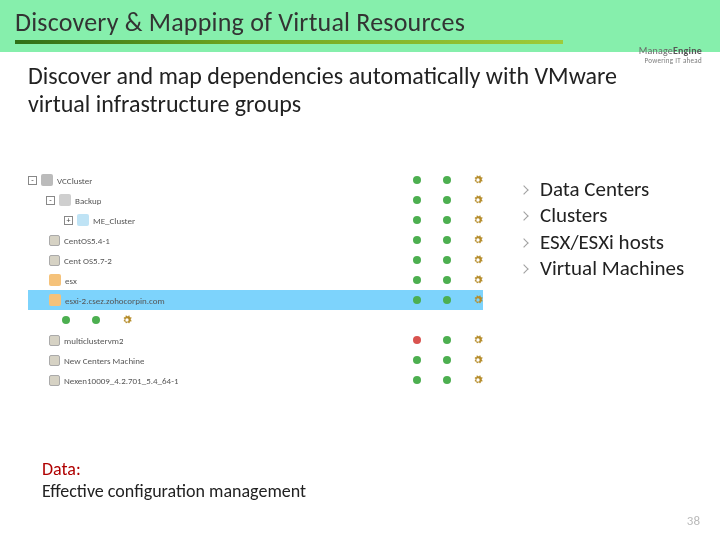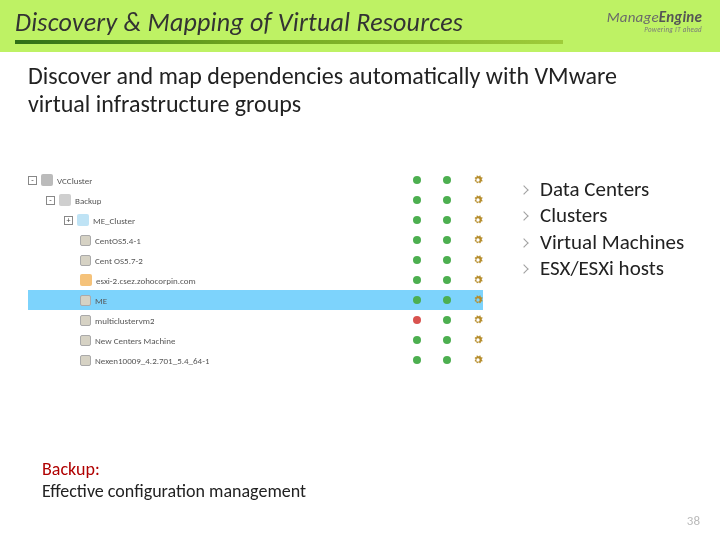--- a/index.html
+++ b/index.html
@@ -1,21 +1,21 @@
 <!DOCTYPE html>
 <html><head>
 <meta charset="utf-8">
 <style>
   * { box-sizing: border-box; margin: 0; padding: 0; }
   html, body { width: 720px; height: 540px; font-family: "Segoe UI", Calibri, Arial, sans-serif; background: #fff; color: #222; overflow: hidden; }
-  .title-bar { height: 52px; position: relative; background: #bef264; font-style: italic; }
+  .title-bar { height: 52px; position: relative; background: #86efac; }
   .title-text { position: absolute; left: 15px; top: 6px; font-size: 26px; color: #333; font-weight: 400; letter-spacing: .2px; }
   .title-underline { position: absolute; left: 15px; top: 40px; width: 548px; height: 4px; background: linear-gradient(90deg, #2f6f17 0%, #6ea41f 40%, #9fcc3a 100%); }
   .logo { position: absolute; right: 18px; top: 8px; text-align: right; color: #6a6a6a; }
-  .logo-main { font-size: 15px; font-weight: 400; letter-spacing: .2px; }
+  .logo-main { font-size: 10px; font-weight: 400; letter-spacing: .2px; margin-top: 36px; }
   .logo-main b { font-weight: 700; color: #555; }
   .logo-sub { font-size: 7px; letter-spacing: .3px; color: #7a7a7a; margin-top: -1px; }
 
   .intro { position: absolute; left: 28px; top: 62px; width: 620px; font-size: 24px; line-height: 1.15; color: #222; }
 
   .tree-box { position: absolute; left: 28px; top: 170px; width: 455px; font-size: 9px; color: #555; }
   .row { display: flex; align-items: center; height: 20px; }
   .row .tree { display: flex; align-items: center; flex: 1; }
   .tgl { width: 9px; height: 9px; border: 1px solid #888; display: inline-flex; align-items: center; justify-content: center; font-size: 8px; line-height: 1; color: #444; margin-right: 4px; background: #fff; }
   .ic { width: 12px; height: 12px; display: inline-flex; align-items: center; justify-content: center; margin-right: 4px; border-radius: 2px; }
@@ -28,21 +28,21 @@
   .status-icons { display: flex; gap: 22px; align-items: center; width: 104px; justify-content: flex-end; }
   .dot { width: 8px; height: 8px; border-radius: 50%; display: inline-block; }
   .green { background: #4caf50; }
   .red { background: #d9534f; }
   .gear { width: 10px; height: 10px; }
   .gear svg path { fill: #b58c2a; }
   .row:nth-child(7) { background: #7dd3fc; }
   .ind-1 { margin-left: 0; }
   .ind-2 { margin-left: 18px; }
   .ind-3 { margin-left: 36px; }
-  .ind-4 { margin-left: 52px; }
+  .ind-4 { margin-left: 21px; }
 
   .bullets { position: absolute; left: 520px; top: 176px; width: 190px; }
   .bullets li { list-style: none; font-size: 21px; color: #222; line-height: 1.25; display: flex; align-items: baseline; gap: 8px; }
   .bullets li::before { content: ""; display: inline-block; width: 10px; height: 10px; border-top: 2px solid #555; border-right: 2px solid #555; transform: rotate(45deg) scale(.55); margin-left: -2px; margin-right: 2px; opacity: .55; }
 
   .value-block { position: absolute; left: 42px; top: 458px; font-size: 18px; color: #222; }
   .value-label { color: #b00000; display: block; }
   .page-num { position: absolute; right: 20px; bottom: 12px; font-size: 13px; color: #b9b9b9; }
 </style>
 </head>
@@ -126,35 +126,44 @@
         <span class="dot green"></span>
         <span class="dot green"></span>
         <span class="gear"><svg viewBox="0 0 24 24" width="10" height="10">
             <path d="M12 8a4 4 0 100 8 4 4 0 000-8zm9 4l2 1-1 3-2-1a9 9 0 01-2 2l1 2-3 1-1-2a9 9 0 01-3 0l-1 2-3-1 1-2a9 9 0 01-2-2l-2 1-1-3 2-1a9 9 0 010-3l-2-1 1-3 2 1a9 9 0 012-2l-1-2 3-1 1 2a9 9 0 013 0l1-2 3 1-1 2a9 9 0 012 2l2-1 1 3-2 1a9 9 0 010 3z"></path>
           </svg></span>
       </div>
     </div>
     <div class="row">
       <div class="tree ind-4">
         <span class="ic ic-host"></span>
+        <span class="label">esx</span>
+      </div>
+      <div class="status-icons">
+        <span class="dot green"></span>
+        <span class="dot green"></span>
+        <span class="gear"><svg viewBox="0 0 24 24" width="10" height="10">
+            <path d="M12 8a4 4 0 100 8 4 4 0 000-8zm9 4l2 1-1 3-2-1a9 9 0 01-2 2l1 2-3 1-1-2a9 9 0 01-3 0l-1 2-3-1 1-2a9 9 0 01-2-2l-2 1-1-3 2-1a9 9 0 010-3l-2-1 1-3 2 1a9 9 0 012-2l-1-2 3-1 1 2a9 9 0 013 0l1-2 3 1-1 2a9 9 0 012 2l2-1 1 3-2 1a9 9 0 010 3z"></path>
+          </svg></span>
+      </div>
+    </div>
+    <div class="row">
+      <div class="tree ind-4">
+        <span class="ic ic-host"></span>
         <span class="label">esxi-2.csez.zohocorpin.com</span>
       </div>
       <div class="status-icons">
         <span class="dot green"></span>
         <span class="dot green"></span>
         <span class="gear"><svg viewBox="0 0 24 24" width="10" height="10">
             <path d="M12 8a4 4 0 100 8 4 4 0 000-8zm9 4l2 1-1 3-2-1a9 9 0 01-2 2l1 2-3 1-1-2a9 9 0 01-3 0l-1 2-3-1 1-2a9 9 0 01-2-2l-2 1-1-3 2-1a9 9 0 010-3l-2-1 1-3 2 1a9 9 0 012-2l-1-2 3-1 1 2a9 9 0 013 0l1-2 3 1-1 2a9 9 0 012 2l2-1 1 3-2 1a9 9 0 010 3z"></path>
           </svg></span>
       </div>
     </div>
     <div class="row">
-      <div class="tree ind-4">
-        <span class="ic ic-vm"></span>
-        <span class="label">ME</span>
-      </div>
       <div class="status-icons">
         <span class="dot green"></span>
         <span class="dot green"></span>
         <span class="gear"><svg viewBox="0 0 24 24" width="10" height="10">
             <path d="M12 8a4 4 0 100 8 4 4 0 000-8zm9 4l2 1-1 3-2-1a9 9 0 01-2 2l1 2-3 1-1-2a9 9 0 01-3 0l-1 2-3-1 1-2a9 9 0 01-2-2l-2 1-1-3 2-1a9 9 0 010-3l-2-1 1-3 2 1a9 9 0 012-2l-1-2 3-1 1 2a9 9 0 013 0l1-2 3 1-1 2a9 9 0 012 2l2-1 1 3-2 1a9 9 0 010 3z"></path>
           </svg></span>
       </div>
     </div>
     <div class="row">
       <div class="tree ind-4">
@@ -198,25 +207,25 @@
   </div>
 
 <ul class="bullets">
   <li>
       <span>Data Centers</span>
     </li>
   <li>
       <span>Clusters</span>
     </li>
   <li>
+      <span>ESX/ESXi hosts</span>
+    </li>
+  <li>
       <span>Virtual Machines</span>
     </li>
-  <li>
-      <span>ESX/ESXi hosts</span>
-    </li>
 </ul>
 
 <div class="value-block">
-  <span class="value-label">Backup:</span>
+  <span class="value-label">Data:</span>
   <span>Effective configuration management</span>
 </div>
 
 <div class="page-num">38</div>
 
 </body></html>

